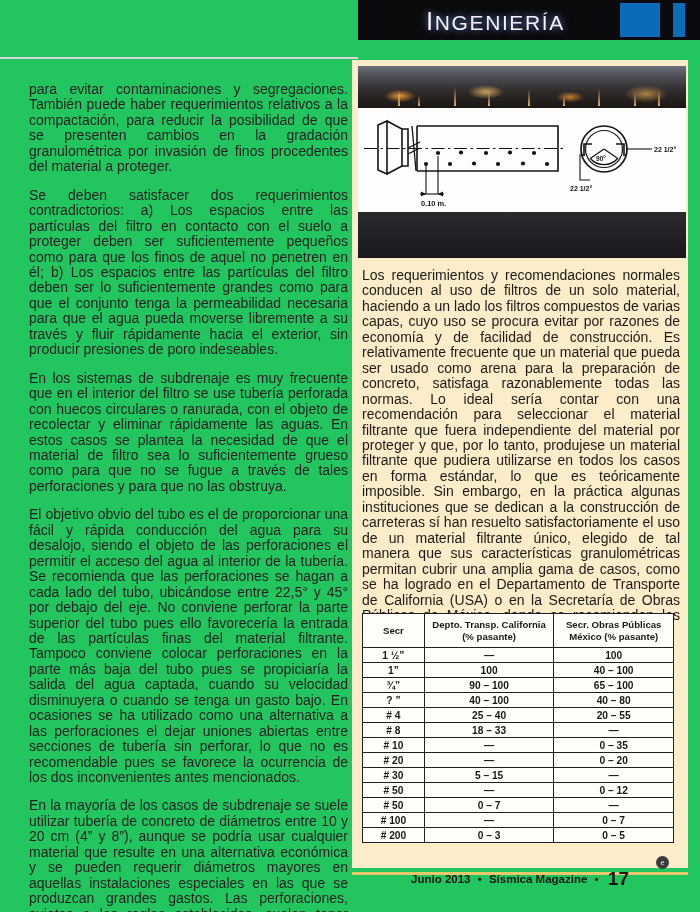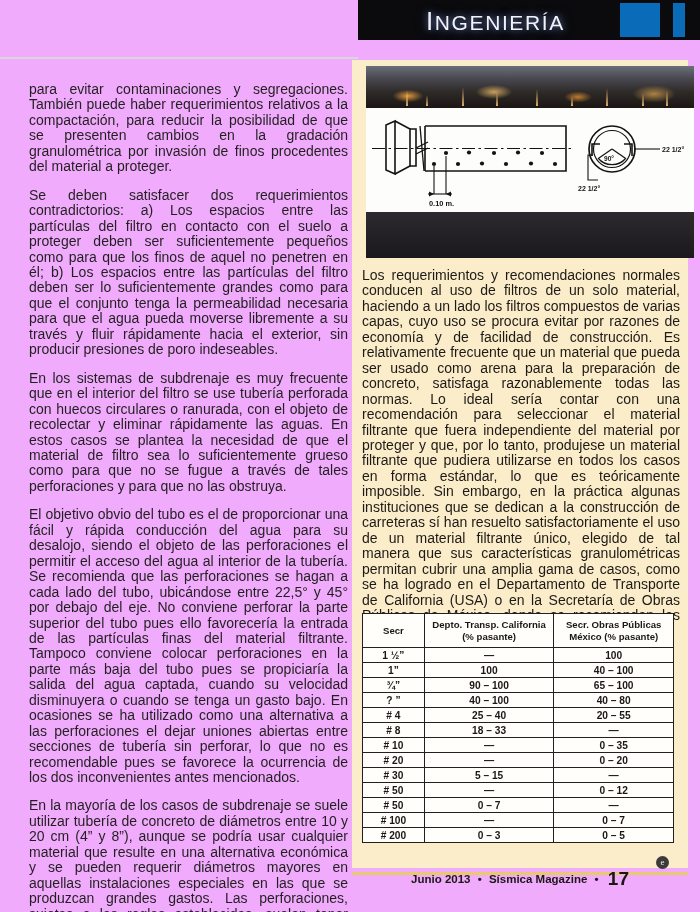--- a/index.html
+++ b/index.html
@@ -5,21 +5,21 @@
   * { box-sizing: border-box; margin: 0; padding: 0; }
   html, body {
     width: 700px; height: 912px;
     background: #ffffff;
     font-family: "Liberation Sans", sans-serif;
     overflow: hidden;
   }
   #page {
     position: relative;
     width: 700px; height: 912px;
-    background: #f0abfc;
+    background: #22c55e;
   }
 
   
   #masthead {
     position: absolute;
     left: 358px; top: 0; width: 342px; height: 40px;
     background: #0b0b0d;
     overflow: hidden;
   }
   #masthead-title {
@@ -75,21 +75,20 @@
     hyphens: none;
   }
   #col-right p.body { color: #1d1a16; margin-bottom: 20px; }
 
   
   #figure {
     position: absolute;
     left: 358px; top: 66px; width: 328px; height: 192px;
     overflow: hidden;
     background: #1a1410;
-    margin-left: 8px;
   }
   .fig-photo-top {
     position: absolute; left: 0; top: 0; width: 328px; height: 42px;
     background:
       radial-gradient(ellipse 22px 9px at 42px 30px, rgba(255,170,60,.85), rgba(255,120,20,0) 70%),
       radial-gradient(ellipse 26px 10px at 128px 26px, rgba(255,200,110,.75), rgba(255,140,30,0) 70%),
       radial-gradient(ellipse 20px 8px at 212px 31px, rgba(255,160,50,.7), rgba(255,110,10,0) 70%),
       radial-gradient(ellipse 30px 12px at 288px 28px, rgba(255,190,90,.6), rgba(255,130,20,0) 72%),
       linear-gradient(180deg, #6c6f7a 0%, #4a4a52 28%, #2e2a28 62%, #1b1613 100%);
   }

